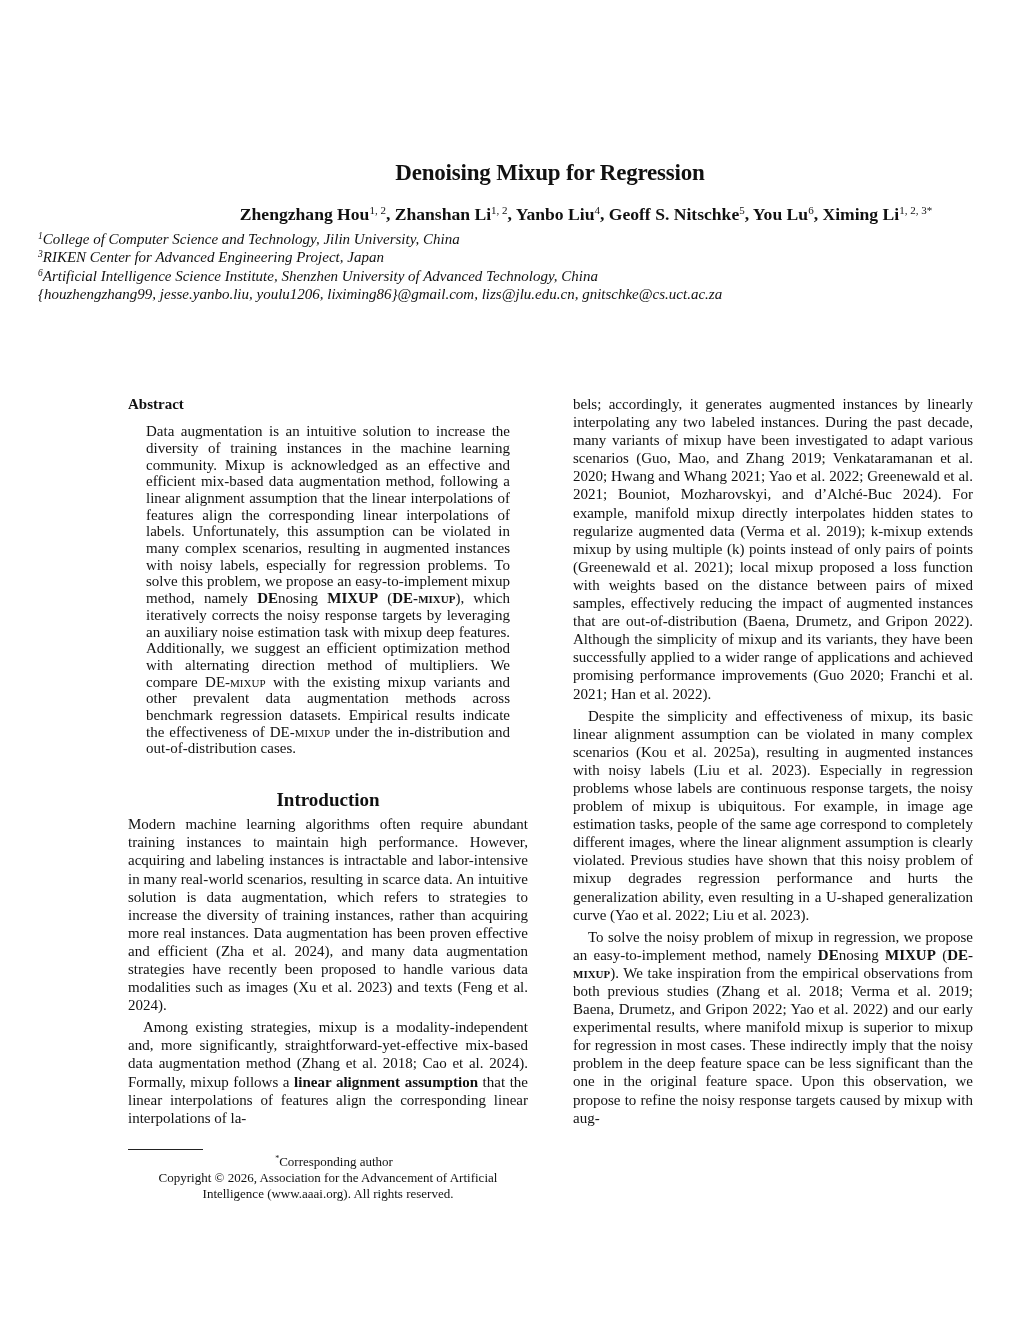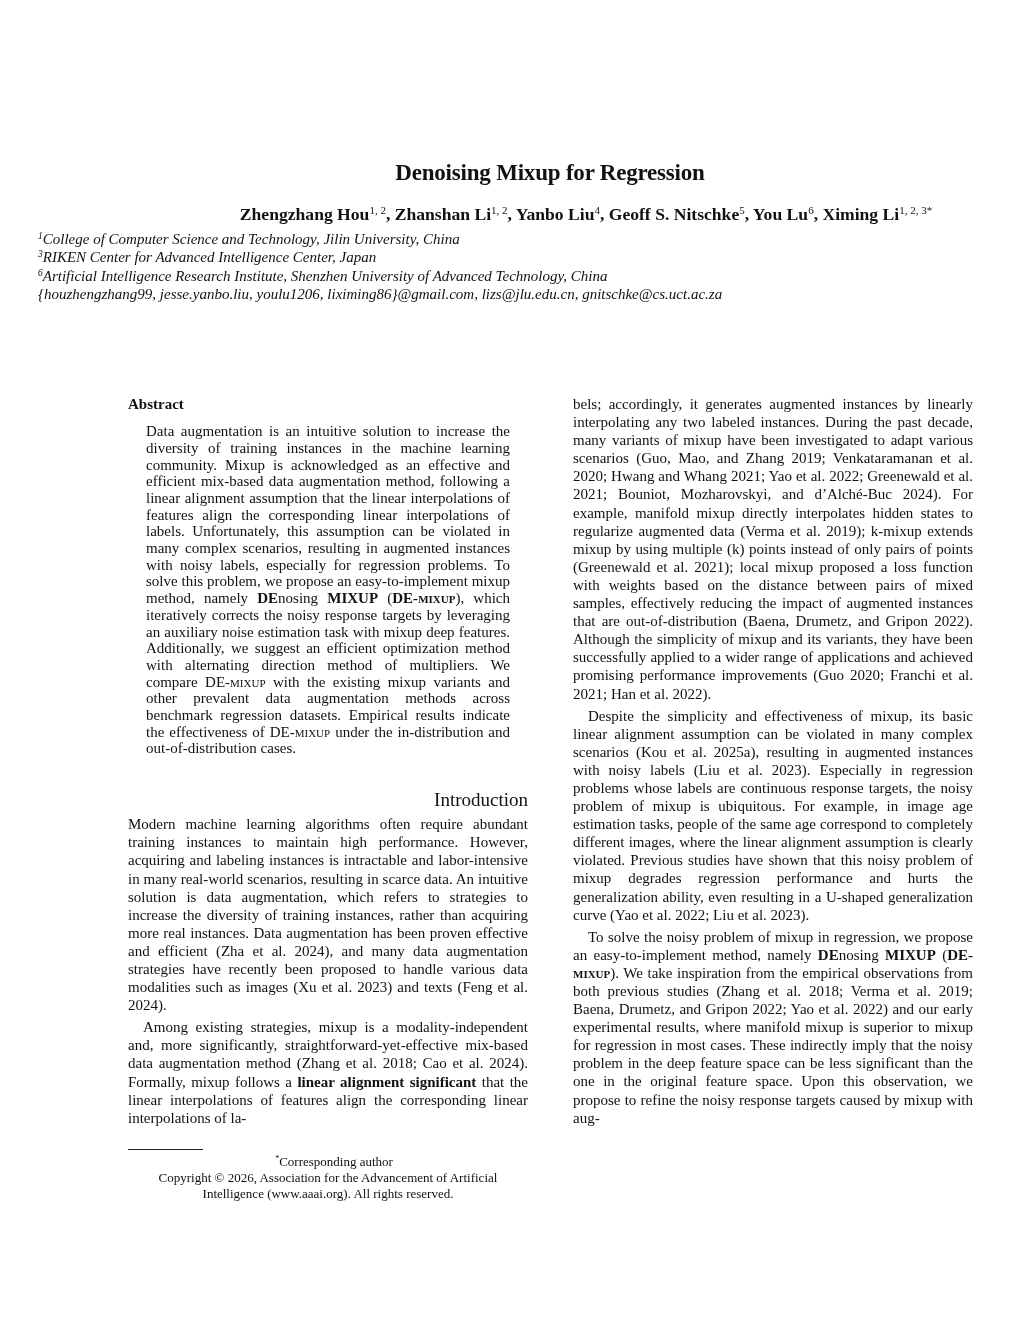--- a/index.html
+++ b/index.html
@@ -13,53 +13,53 @@
   .authors sup { font-weight: normal; font-size: 11px; vertical-align: 6px; line-height: 0; }
   .affils { position: absolute; top: 230px; left: 0; width: 1024px; text-align: left;
             font-size: 15px; line-height: 18.4px; font-style: italic; }
   .affils sup { font-size: 9.5px; vertical-align: 5px; line-height: 0; }
   .col { position: absolute; font-size: 15px; line-height: 18.1px; text-align: justify; hyphens: none; }
   .col-left { left: 90px; top: 395px; width: 400px; }
   .col-right { left: 535px; top: 395px; width: 400px; }
   .abs-head { font-weight: bold; font-size: 15px; margin: 0 0 10px 0; }
   .abstract { margin: 0 18px 0 18px; font-size: 15px; line-height: 16.7px; text-align: justify; }
   .sc { font-variant: small-caps; }
-  .sec-head { text-align: right; font-weight: normal; font-size: 19px; margin: 34px 0 6px 0; }
+  .sec-head { text-align: center; font-weight: bold; font-size: 19px; margin: 34px 0 6px 0; }
   p.para { margin: 0; text-indent: 0; }
   p.para.indent { text-indent: 15px; margin-top: 4px; }
   .footnote-rule { width: 75px; border-top: 1px solid #222; margin: 22px 0 4px 0; }
   .footnote { font-size: 13px; line-height: 16px; text-align: center; }
   .footnote .fn-first { padding-left: 12px; }
   .footnote sup { font-size: 8px; vertical-align: 5px; line-height: 0; }
 </style>
 </head>
 <body>
 
 <div class="page">
 
   <div class="title">Denoising Mixup for Regression</div>
 
   <div class="authors">
     <span><span>Zhengzhang Hou</span><sup>1, 2</sup><span>, </span></span><span><span>Zhanshan Li</span><sup>1, 2</sup><span>, </span></span><span><span>Yanbo Liu</span><sup>4</sup><span>, </span></span><span><span>Geoff S. Nitschke</span><sup>5</sup><span>, </span></span><span><span>You Lu</span><sup>6</sup><span>, </span></span><span><span>Ximing Li</span><sup>1, 2, 3*</sup><span></span></span>
   </div>
 
   <div class="affils">
     <div><sup>1</sup><span>College of Computer Science and Technology, Jilin University, China</span></div>
-    <div><sup>3</sup><span>RIKEN Center for Advanced Intelligence Center, Japan</span></div>
-    <div><sup>6</sup><span>Artificial Intelligence Research Institute, Shenzhen University of Advanced Technology, China</span></div>
+    <div><sup>3</sup><span>RIKEN Center for Advanced Engineering Project, Japan</span></div>
+    <div><sup>6</sup><span>Artificial Intelligence Science Institute, Shenzhen University of Advanced Technology, China</span></div>
     <div>{houzhengzhang99, jesse.yanbo.liu, youlu1206, liximing86}@gmail.com, lizs@jlu.edu.cn, gnitschke@cs.uct.ac.za</div>
   </div>
 
   <div class="col col-left">
     <div class="abs-head">Abstract</div>
     <div class="abstract"><span>Data augmentation is an intuitive solution to increase the diversity of training instances in the machine learning community. Mixup is acknowledged as an effective and efficient mix-based data augmentation method, following a linear alignment assumption that the linear interpolations of features align the corresponding linear interpolations of labels. Unfortunately, this assumption can be violated in many complex scenarios, resulting in augmented instances with noisy labels, especially for regression problems. To solve this problem, we propose an easy-to-implement mixup method, namely </span><b>DE</b><span>nosing </span><b>MIXUP</b><span> (</span><b>DE-</b><b class="sc">mixup</b><span>)</span><span>, which iteratively corrects the noisy response targets by leveraging an auxiliary noise estimation task with mixup deep features. Additionally, we suggest an efficient optimization method with alternating direction method of multipliers. We compare DE-</span><span class="sc">mixup</span><span> with the existing mixup variants and other prevalent data augmentation methods across benchmark regression datasets. Empirical results indicate the effectiveness of DE-</span><span class="sc">mixup</span><span> under the in-distribution and out-of-distribution cases.</span></div>
 
     <div class="sec-head">Introduction</div>
     <p class="para">Modern machine learning algorithms often require abundant training instances to maintain high performance. However, acquiring and labeling instances is intractable and labor-intensive in many real-world scenarios, resulting in scarce data. An intuitive solution is data augmentation, which refers to strategies to increase the diversity of training instances, rather than acquiring more real instances. Data augmentation has been proven effective and efficient (Zha et al. 2024), and many data augmentation strategies have recently been proposed to handle various data modalities such as images (Xu et al. 2023) and texts (Feng et al. 2024).</p>
-    <p class="para indent"><span>Among existing strategies, mixup is a modality-independent and, more significantly, straightforward-yet-effective mix-based data augmentation method (Zhang et al. 2018; Cao et al. 2024). Formally, mixup follows a </span><b>linear alignment significant</b><span> that the linear interpolations of features align the corresponding linear interpolations of la-</span></p>
+    <p class="para indent"><span>Among existing strategies, mixup is a modality-independent and, more significantly, straightforward-yet-effective mix-based data augmentation method (Zhang et al. 2018; Cao et al. 2024). Formally, mixup follows a </span><b>linear alignment assumption</b><span> that the linear interpolations of features align the corresponding linear interpolations of la-</span></p>
 
     <div class="footnote-rule"></div>
     <div class="footnote">
       <div class="fn-first"><sup>*</sup><span>Corresponding author</span></div>
       <div>Copyright © 2026, Association for the Advancement of Artificial Intelligence (www.aaai.org). All rights reserved.</div>
     </div>
   </div>
 
   <div class="col col-right">
     <p class="para">bels; accordingly, it generates augmented instances by linearly interpolating any two labeled instances. During the past decade, many variants of mixup have been investigated to adapt various scenarios (Guo, Mao, and Zhang 2019; Venkataramanan et al. 2020; Hwang and Whang 2021; Yao et al. 2022; Greenewald et al. 2021; Bouniot, Mozharovskyi, and d’Alché-Buc 2024). For example, manifold mixup directly interpolates hidden states to regularize augmented data (Verma et al. 2019); k-mixup extends mixup by using multiple (k) points instead of only pairs of points (Greenewald et al. 2021); local mixup proposed a loss function with weights based on the distance between pairs of mixed samples, effectively reducing the impact of augmented instances that are out-of-distribution (Baena, Drumetz, and Gripon 2022). Although the simplicity of mixup and its variants, they have been successfully applied to a wider range of applications and achieved promising performance improvements (Guo 2020; Franchi et al. 2021; Han et al. 2022).</p>

